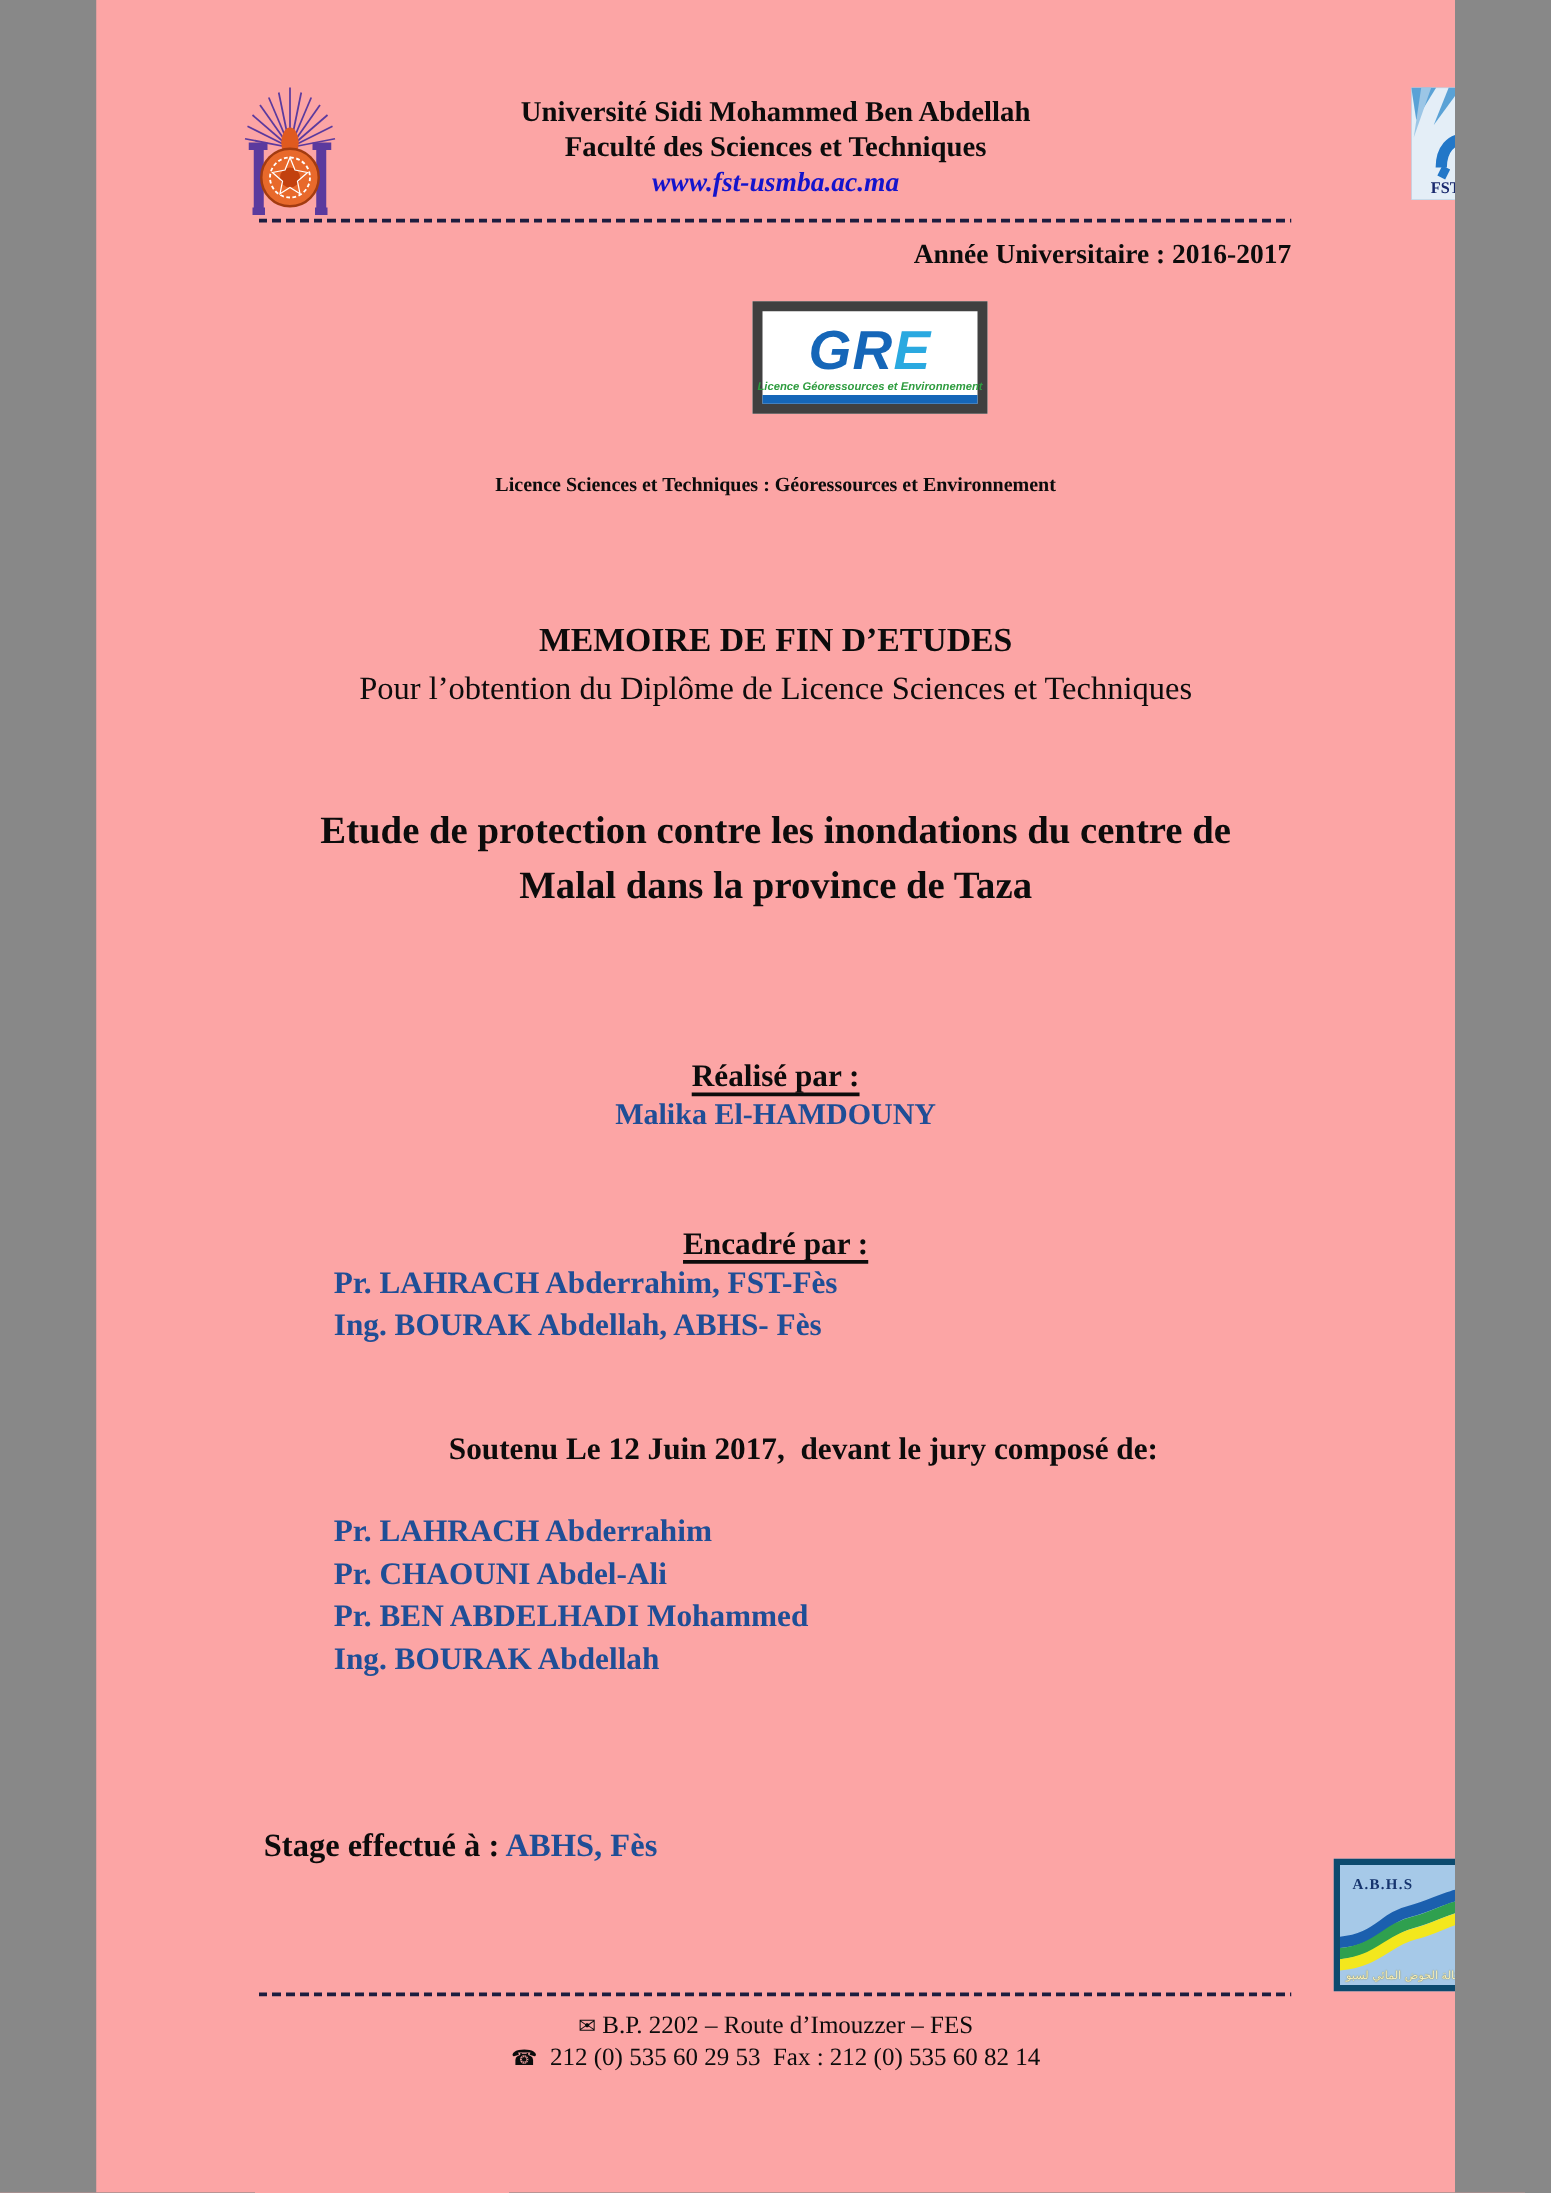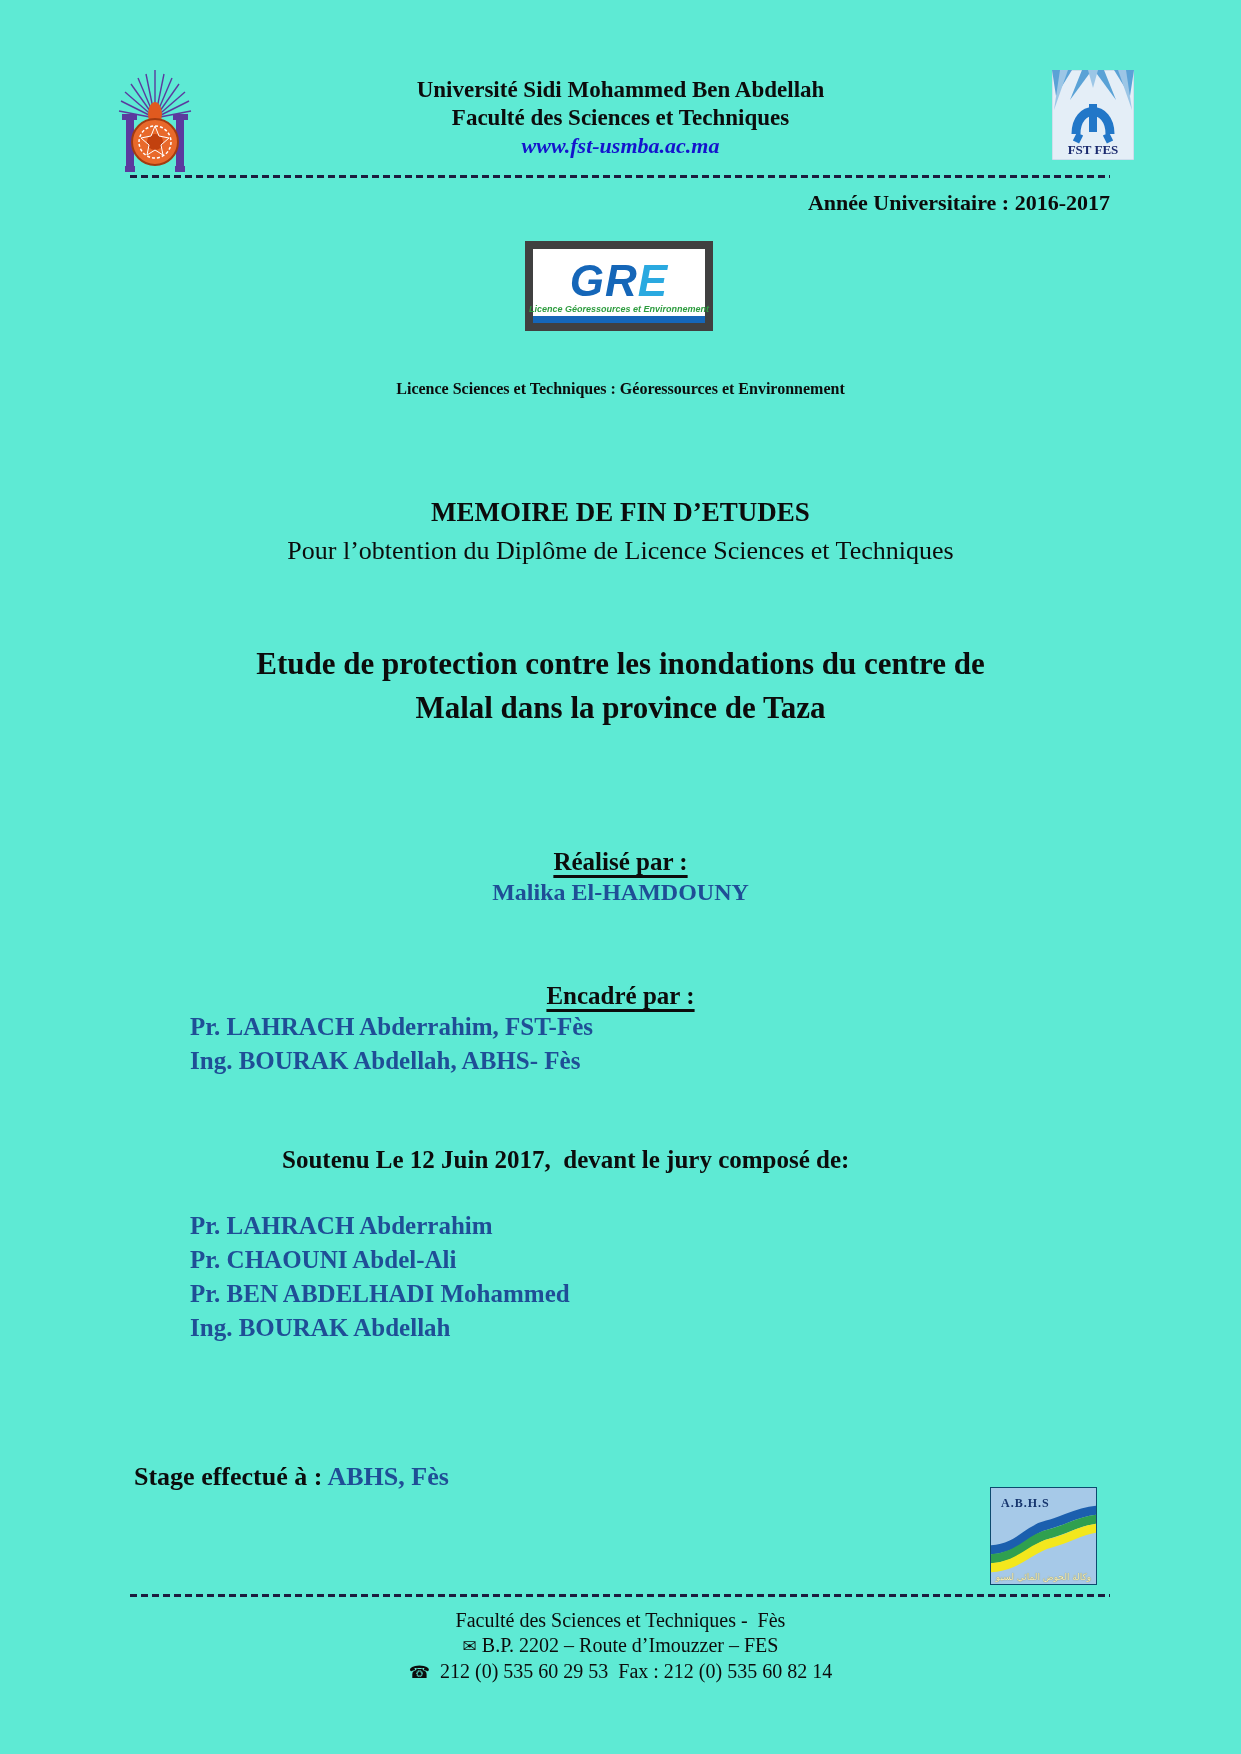--- a/index.html
+++ b/index.html
@@ -7,22 +7,22 @@
     --link-blue:#1414CC;
     --gre-blue:#1566B8;
     --gre-light-blue:#2AA9E0;
     --gre-green:#2E9C3F;
     --logo-purple:#5B3A9E;
     --logo-orange:#E05A1F;
   }
   html,body{margin:0;padding:0;background:#888;}
   .page{
     position:relative;
-    width:1241px;height:1754px;
-    background:#5eead4;
+    width:1087px;height:1754px;
+    background:#fca5a5;
     margin:0 auto;
     font-family:"Liberation Serif","DejaVu Serif",serif;
     color:#0c0c0c;
     overflow:hidden;
   }
   .abs{position:absolute;}
   .centered{left:0;right:0;text-align:center;}
   .dashes{
     height:3px;
     background:repeating-linear-gradient(90deg,#1d1d3f 0 7px,transparent 7px 11px);
@@ -59,21 +59,21 @@
     font-weight:bold;font-size:25px;
     text-decoration:underline;text-decoration-thickness:2.5px;text-underline-offset:5px;margin-top:36px;
   }
   .author{font-weight:bold;font-size:24px;color:var(--name-blue);}
   .blue-list{font-weight:bold;font-size:25px;color:var(--name-blue);line-height:34px;}
   .soutenu{font-weight:bold;font-size:25px;white-space:pre-wrap;}
   .stage{font-weight:bold;font-size:26px;white-space:pre-wrap;}
   .stage .val{color:var(--name-blue);}
   
   .abhs-box{
-    width:105px;height:96px;background:#a6c9e8;border:1px solid #0c4a6e;
+    width:105px;height:96px;background:#a6c9e8;border:5px solid #0c4a6e;
     position:relative;overflow:hidden;
   }
   .abhs-text{
     position:absolute;top:8px;left:10px;
     font-family:"Liberation Serif",serif;font-weight:bold;font-size:12px;color:#16356e;
     letter-spacing:1px;
   }
   .abhs-arabic{
     position:absolute;bottom:2px;left:0;right:0;text-align:center;
     font-family:"DejaVu Sans",sans-serif;font-size:9px;color:#f5efc0;
@@ -196,18 +196,17 @@
       <path d="M-2,71 C30,69 36,51 58,46 C78,41 86,33 107,31" fill="none" stroke="#2fa04f" stroke-width="9"></path>
       <path d="M-2,80 C30,78 38,60 60,55 C80,50 88,42 107,40" fill="none" stroke="#f3e71d" stroke-width="9"></path>
     </svg>
     <div class="abhs-text">A.B.H.S</div>
     <div class="abhs-arabic">وكالة الحوض المائي لسبو</div>
   </div>
 
   <div class="abs dashes" style="left:130px;right:131px;top:1594px;"></div>
 
   <div class="abs centered" style="top:1608px;">
-    <div class="footer-line">Faculté des Sciences et Techniques -  Fès</div>
     <div class="footer-line"><span class="footer-icon">✉</span> <span>B.P. 2202 – Route d’Imouzzer – FES</span></div>
     <div class="footer-line"><span class="footer-icon">☎</span>&nbsp; <span>212 (0) 535 60 29 53  Fax : 212 (0) 535 60 82 14</span></div>
   </div>
 
 </div>
 
 </body></html>

